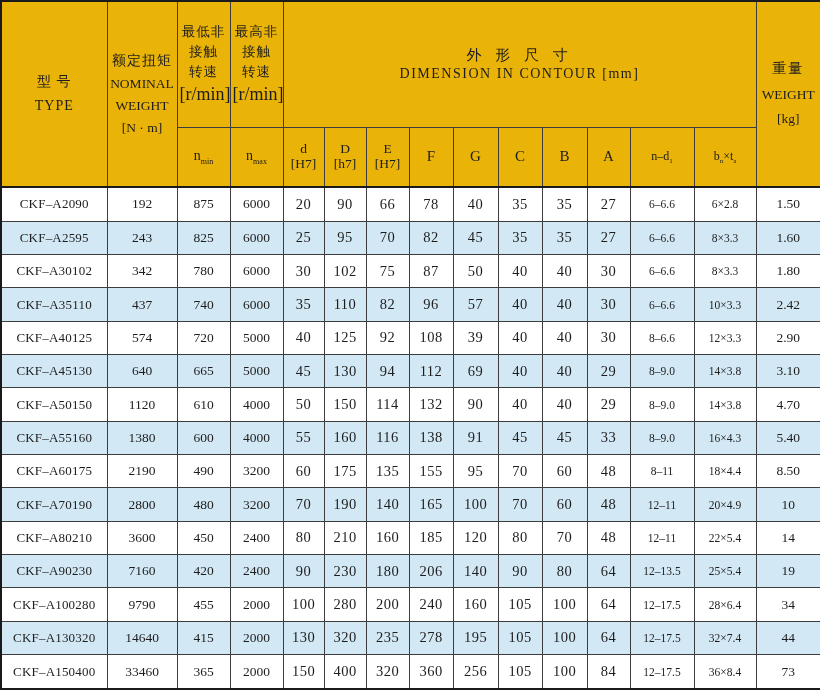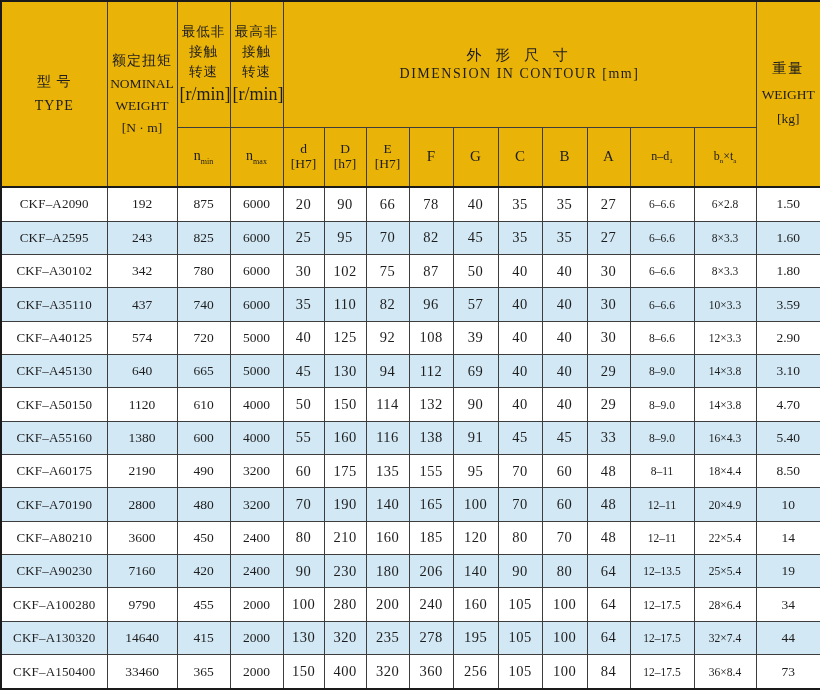--- a/index.html
+++ b/index.html
@@ -221,21 +221,21 @@
           <td class="c4">35</td>
           <td class="c5">110</td>
           <td class="c6">82</td>
           <td class="c7">96</td>
           <td class="c8">57</td>
           <td class="c9">40</td>
           <td class="c10">40</td>
           <td class="c11">30</td>
           <td class="c12">6–6.6</td>
           <td class="c13">10×3.3</td>
-          <td class="c14">3.59</td>
+          <td class="c14">2.42</td>
         </tr>
         <tr>
           <td class="c0">CKF–A40125</td>
           <td class="c1">574</td>
           <td class="c2">720</td>
           <td class="c3">5000</td>
           <td class="c4">40</td>
           <td class="c5">125</td>
           <td class="c6">92</td>
           <td class="c7">108</td>

